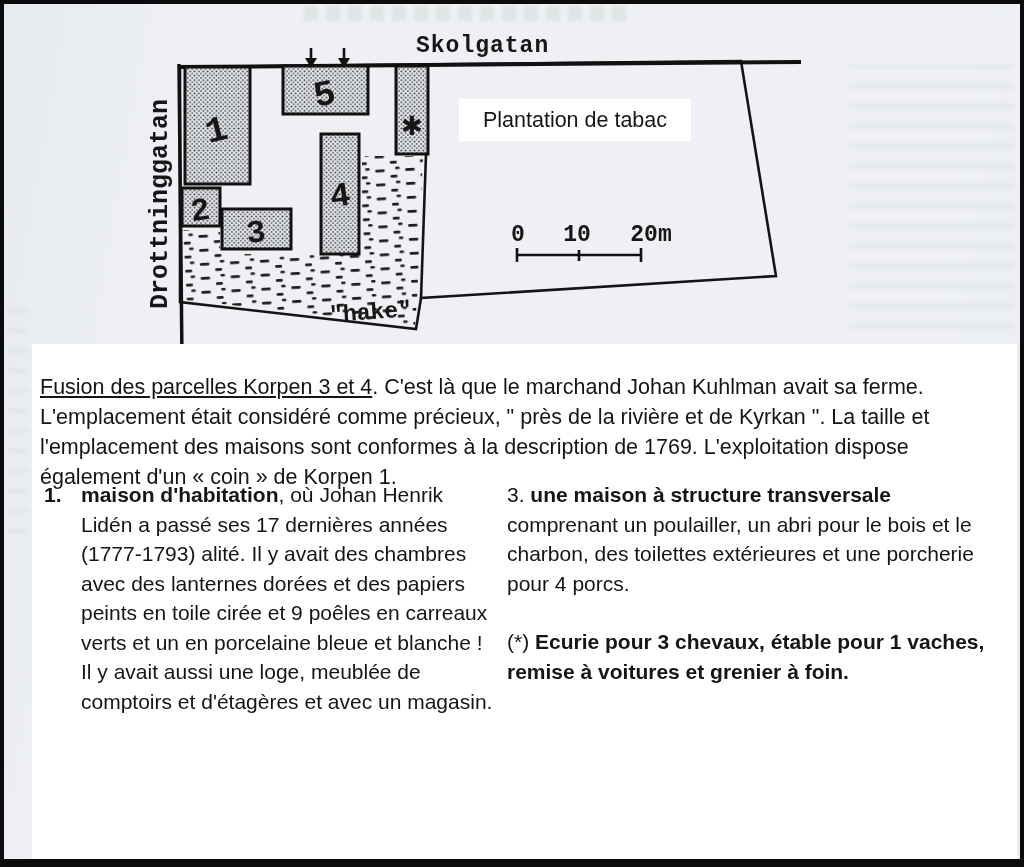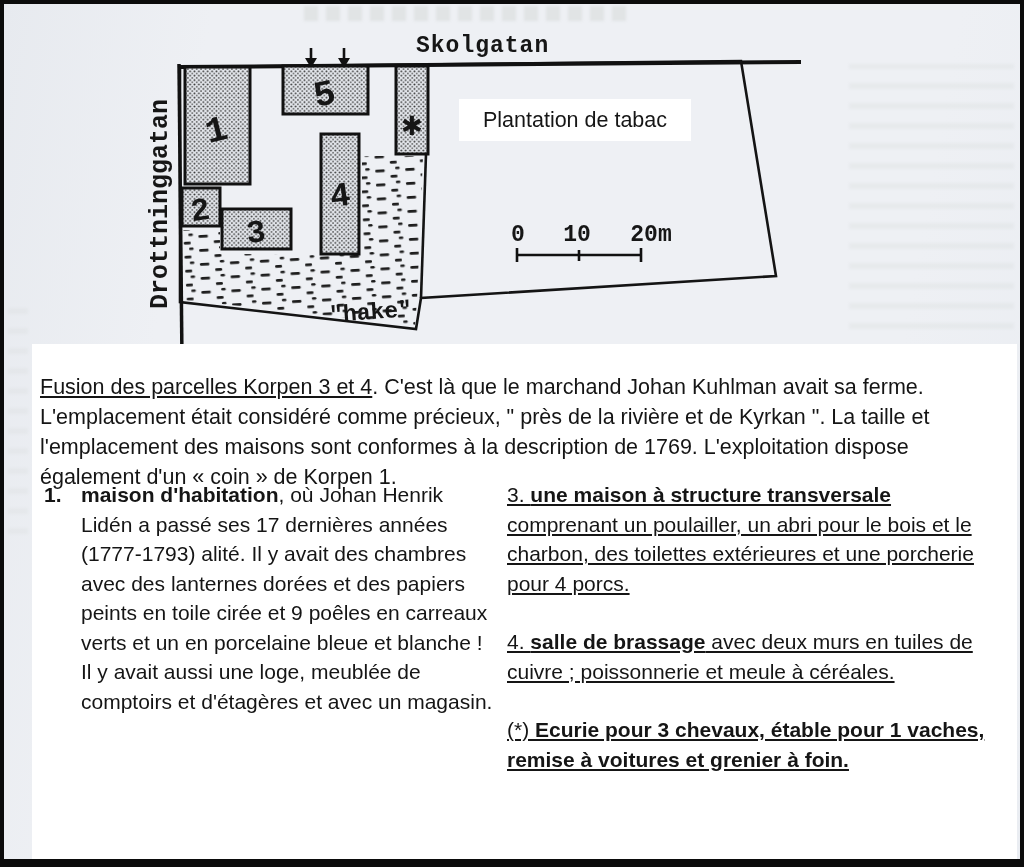--- a/index.html
+++ b/index.html
@@ -21,21 +21,21 @@
     position:absolute;left:28px;top:340px;width:985px;height:586px;background:#ffffff;
   }
   .intro{
     position:absolute;left:8px;top:6px;width:962px;
     font-size:21.5px;line-height:30px;
   }
   .intro .ul{text-decoration:underline;}
   .col{position:absolute;font-size:21px;line-height:29.5px;}
   .col p{margin:0;}
   .col-left{left:12px;top:136px;width:452px;}
-  .col-right{left:475px;top:136px;width:492px;text-decoration:underline;}
+  .col-right{left:475px;top:136px;width:492px;}
   .hang{padding-left:37px;position:relative;}
   .hang .num{position:absolute;left:0;top:0;}
   .b{font-weight:bold;}
   .gap-before{margin-top:29px !important;}
 </style>
 </head>
 <body>
 
 <div class="frame">
 
@@ -112,18 +112,17 @@
   <div class="panel">
 
     <p class="intro"><span class="ul">Fusion des parcelles Korpen 3 et 4</span><span>. C'est là que le marchand Johan Kuhlman avait sa ferme. L'emplacement était considéré comme précieux, " près de la rivière et de Kyrkan ". La taille et l'emplacement des maisons sont conformes à la description de 1769. L'exploitation dispose également d'un « coin » de Korpen 1.</span></p>
 
     <div class="col col-left">
       <p class="hang"><span class="num b">1.</span><span class="b">maison d'habitation</span><span>, où Johan Henrik Lidén a passé ses 17 dernières années (1777-1793) alité. Il y avait des chambres avec des lanternes dorées et des papiers peints en toile cirée et 9 poêles en carreaux verts et un en porcelaine bleue et blanche ! Il y avait aussi une loge, meublée de comptoirs et d'étagères et avec un magasin.</span></p>
     </div>
 
     <div class="col col-right">
       <p><span>3. </span><span class="b">une maison à structure transversale</span><span> comprenant un poulailler, un abri pour le bois et le charbon, des toilettes extérieures et une porcherie pour 4 porcs.</span></p>
-      <p class="gap-before"><span>4. </span><span class="b">salle de brassage</span><span> avec deux murs en tuiles de cuivre ; poissonnerie et meule à céréales.</span></p>
       <p class="gap-before"><span>(*) </span><span class="b">Ecurie pour 3 chevaux, étable pour 1 vaches, remise à voitures et grenier à foin.</span></p>
     </div>
 
   </div>
 </div>
 
 </body></html>

